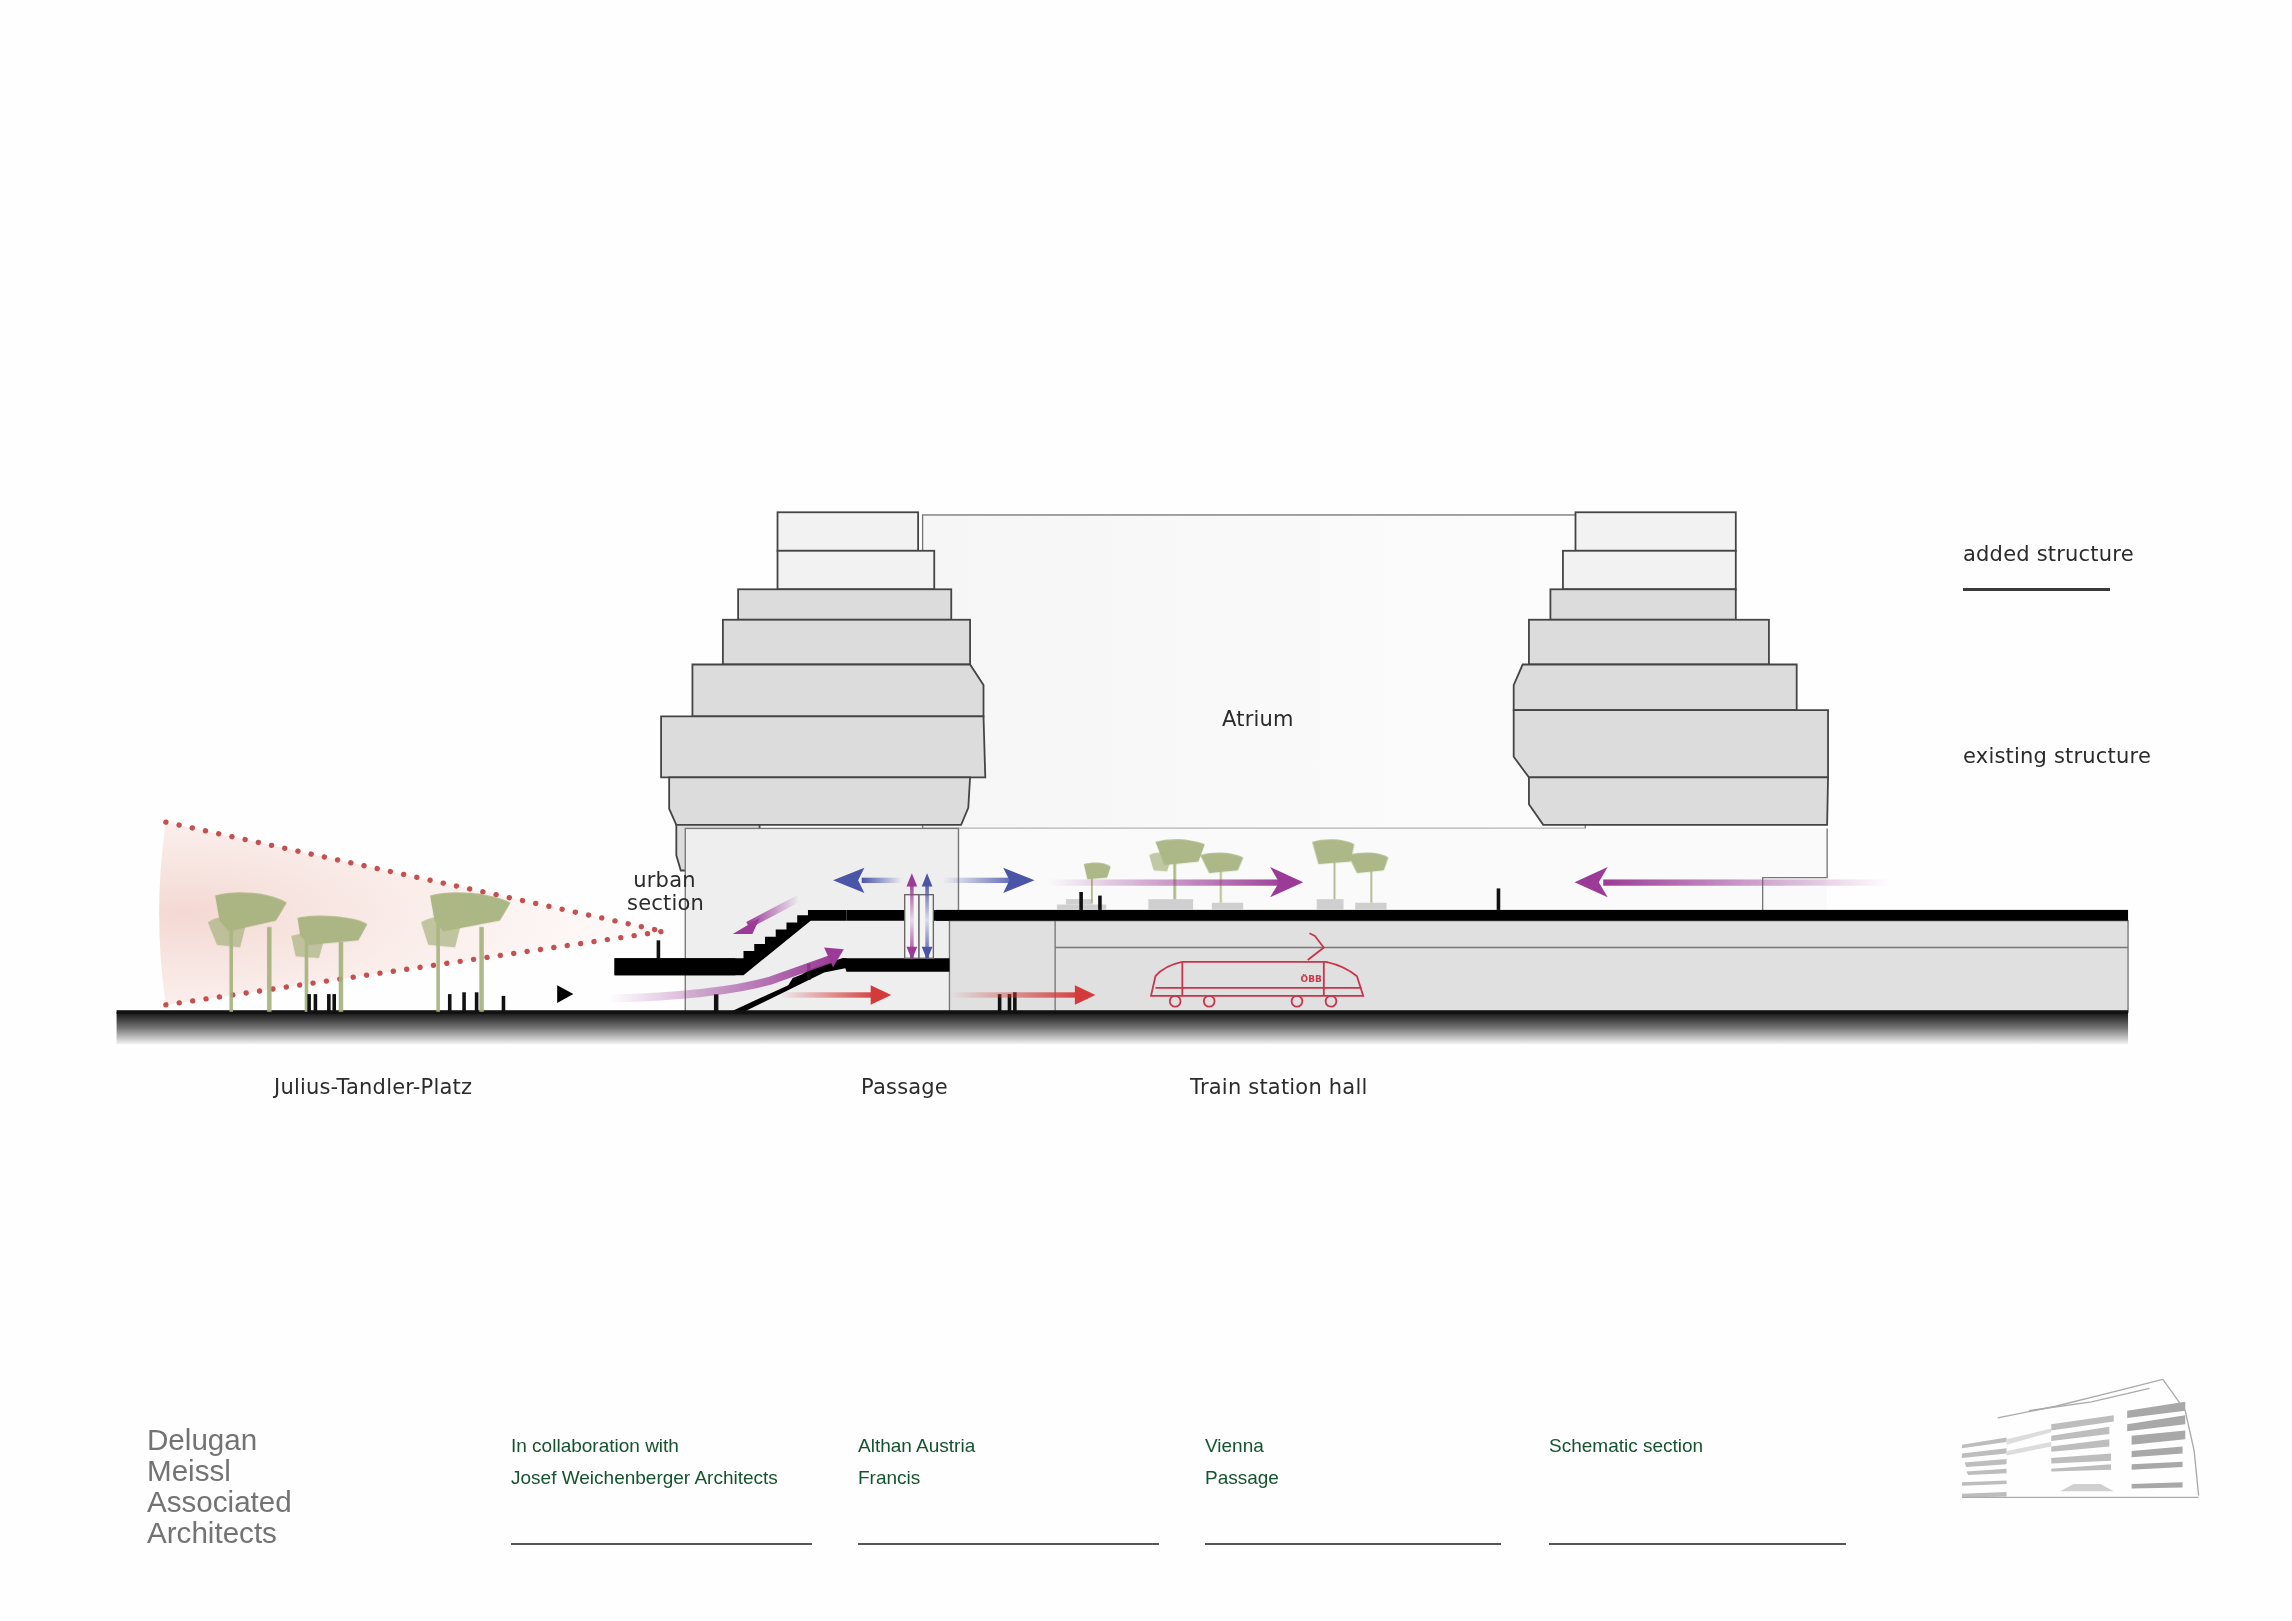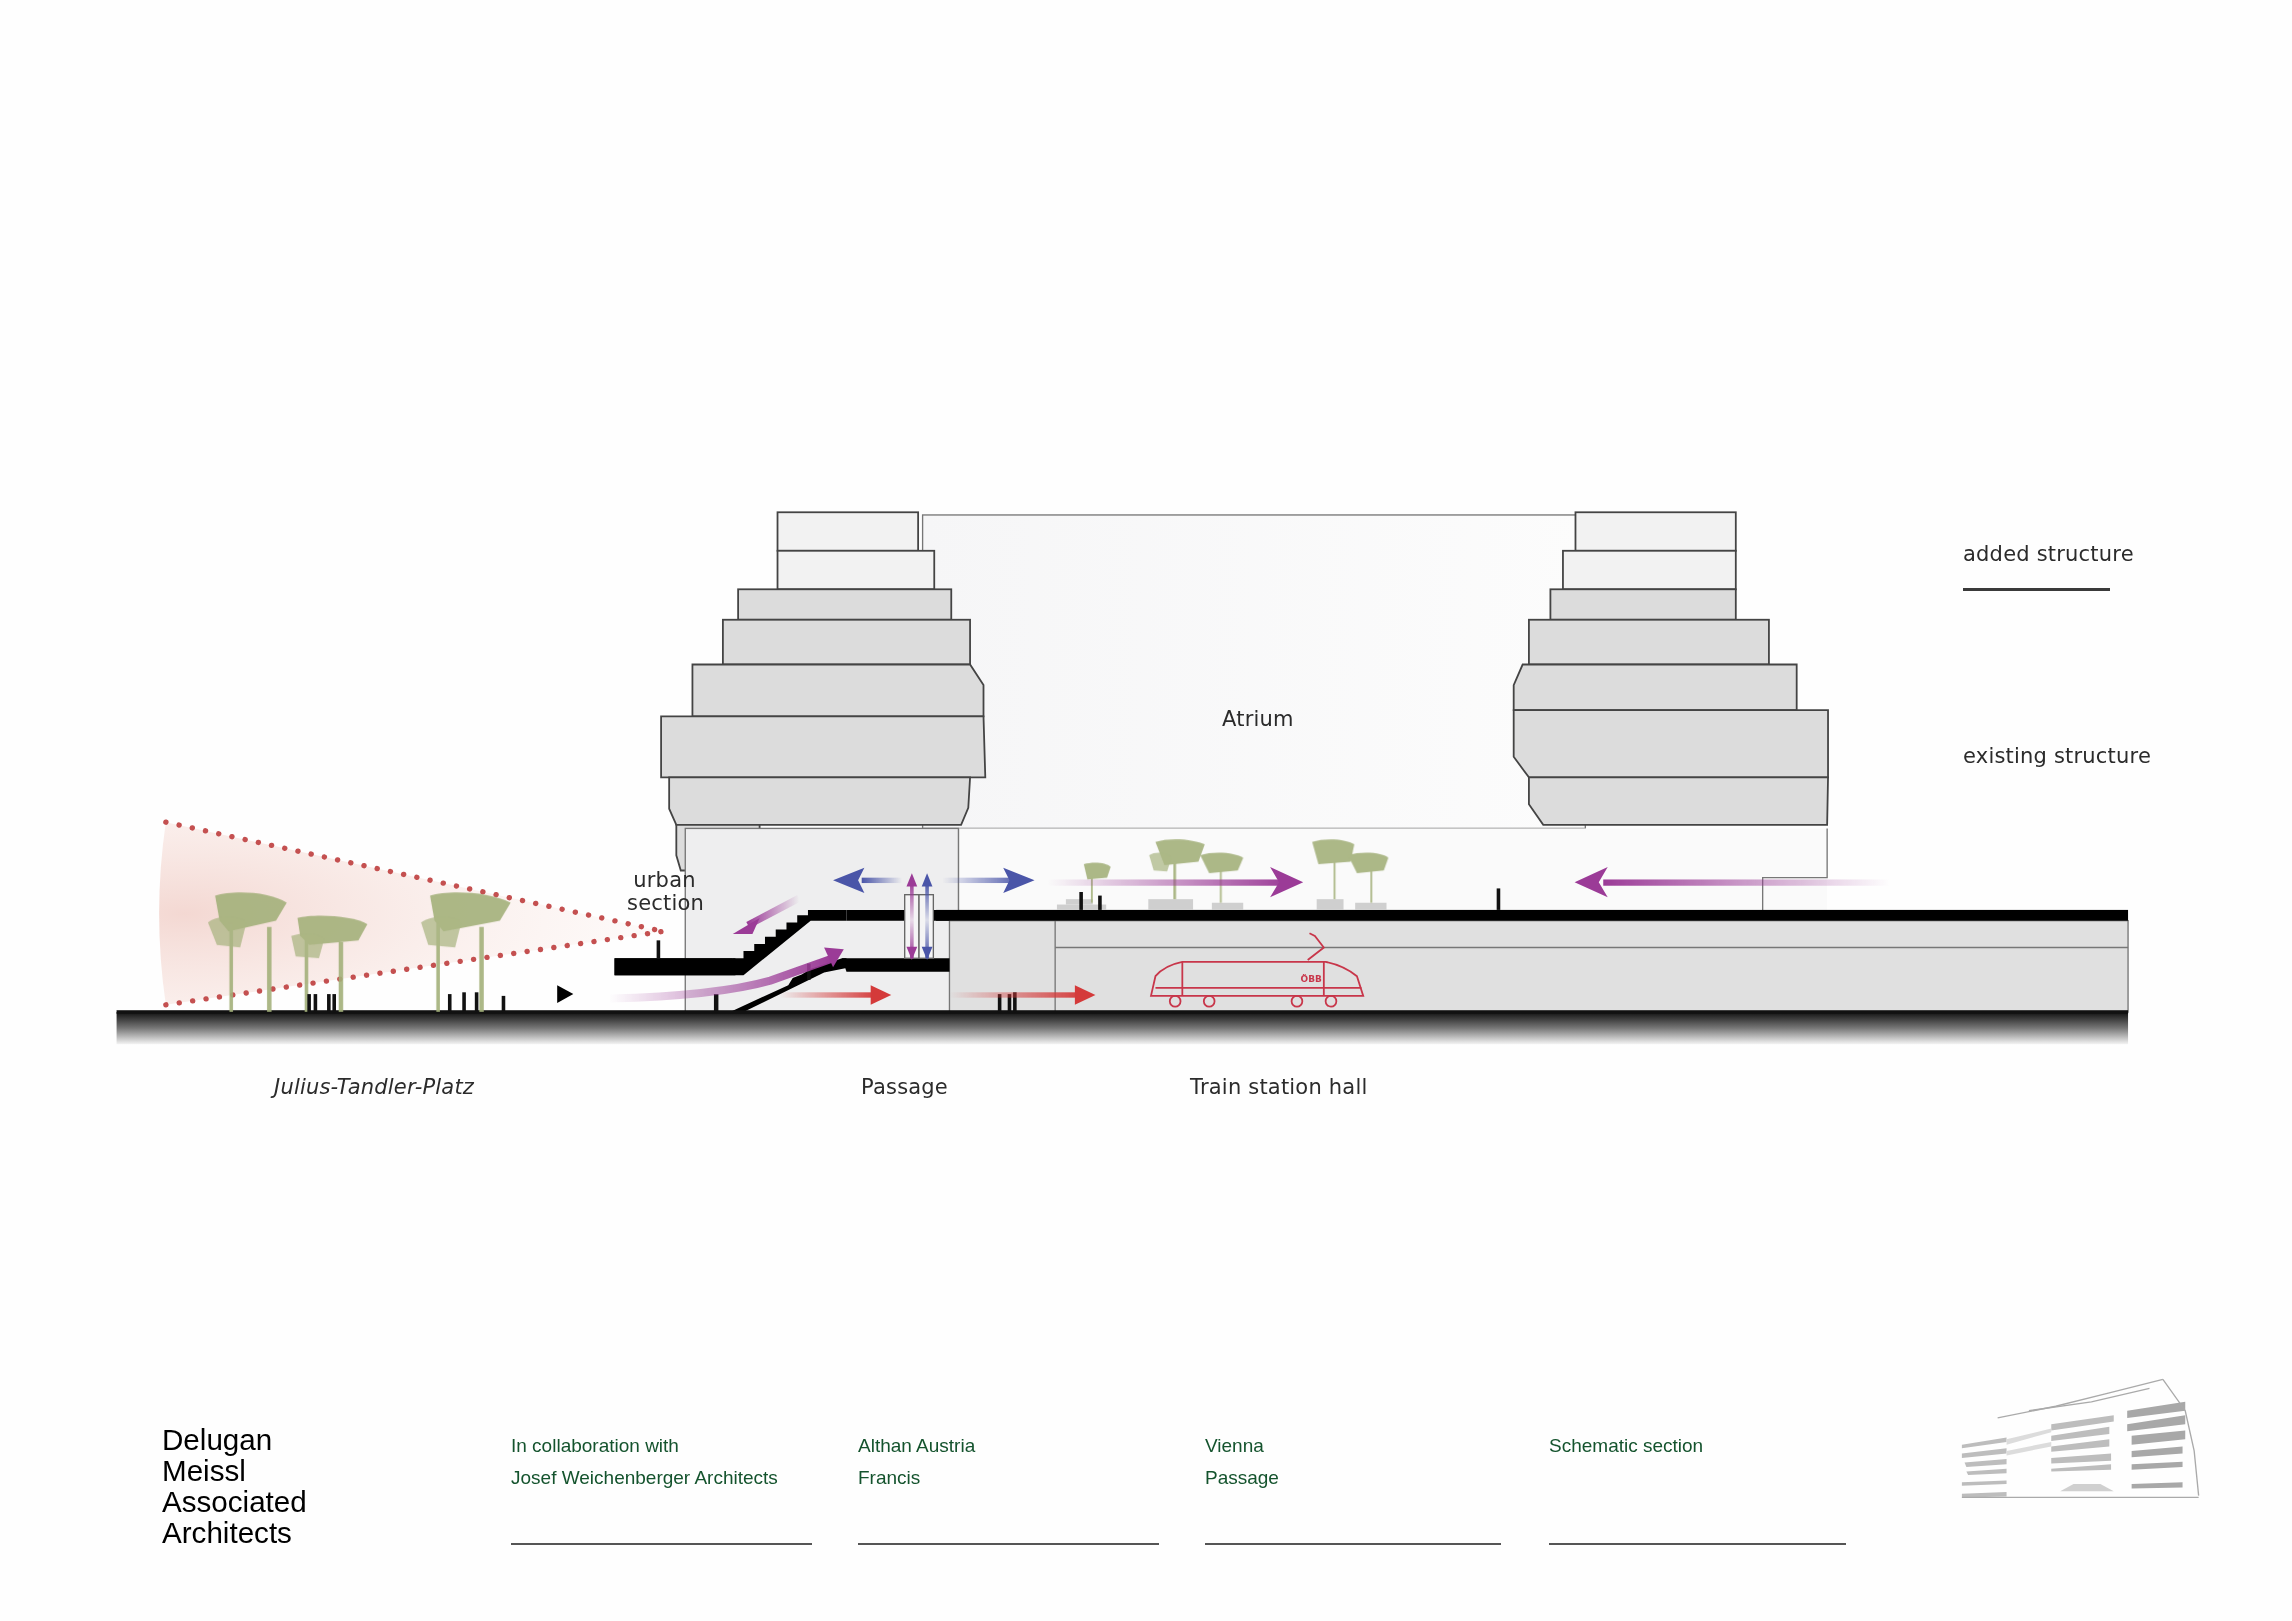--- a/index.html
+++ b/index.html
@@ -1,21 +1,21 @@
 <!DOCTYPE html>
 <html style="font-size:14.3px"><head>
 <meta charset="utf-8">
 <style>
   html,body{margin:0;padding:0;background:#fefefe;}
   body{width:2293px;height:1621px;position:relative;overflow:hidden;font-family:"DejaVu Sans","Liberation Sans",sans-serif;color:#2a2a2a;}
   #diagram{position:absolute;left:0;top:0;width:2293px;height:1621px;}
   .lbl{position:absolute;font-size:21px;color:#2b2b2b;white-space:nowrap;letter-spacing:0.2px;}
   .lbl-c{text-align:center;line-height:23px;}
   .legend-line{position:absolute;height:2.7px;background:#3a3a3a;}
-  .firm{position:absolute;left:162px;top:1424px;font-size:29.6px;line-height:31px;color:#000000;font-family:"Liberation Sans",sans-serif;}
+  .firm{position:absolute;left:147px;top:1424px;font-size:29.6px;line-height:31px;color:#737373;font-family:"Liberation Sans",sans-serif;}
   .firm div{white-space:nowrap;}
   .info{position:absolute;top:1430px;font-size:19px;line-height:32px;color:#14532d;font-family:"Liberation Sans",sans-serif;}
   .info div{white-space:nowrap;}
   .rule{position:absolute;top:1543px;height:1.8px;background:#555;}
   .thumb{position:absolute;left:1948px;top:1375px;width:269px;height:134px;}
 </style>
 </head>
 <body>
 
 <svg id="diagram" viewBox="0 0 2560 1810" xmlns="http://www.w3.org/2000/svg">
@@ -232,21 +232,21 @@
       <circle cx="1486" cy="1118" r="6"></circle>
     <text x="1452" y="1097" font-size="10" fill="#c8364a" stroke="none" font-family="DejaVu Sans, sans-serif" font-weight="bold">ÖBB</text>
   </g>
 </svg>
 
 <div class="lbl" style="left:1222px;top:707px;">Atrium</div>
 <div class="lbl lbl-c" style="left:627px;top:869px;width:75px;">
   <div>urban</div>
   <div>section</div>
 </div>
-<div class="lbl" style="left:274px;top:1075px;font-style:italic;">Julius-Tandler-Platz</div>
+<div class="lbl" style="left:274px;top:1075px;">Julius-Tandler-Platz</div>
 <div class="lbl" style="left:825px;top:1075px;margin-left:36px;">Passage</div>
 <div class="lbl" style="left:1190px;top:1075px;text-align:center;">Train station hall</div>
 
 <div class="lbl" style="left:1963px;top:542px;">added structure</div>
 <div class="legend-line" style="left:1963px;top:588px;width:147px;"></div>
 <div class="lbl" style="left:1963px;top:744px;">existing structure</div>
 
 <div class="firm">
   <div>Delugan</div>
   <div>Meissl</div>

